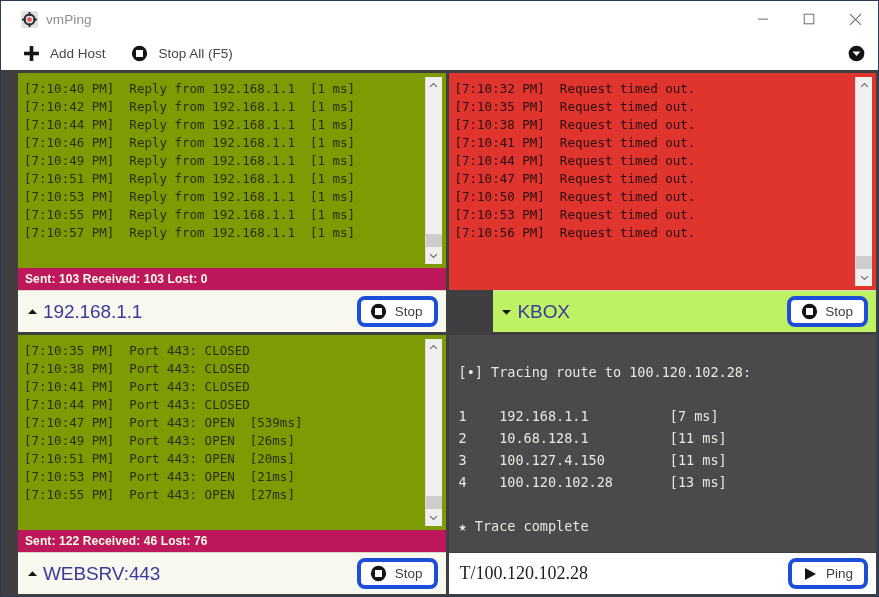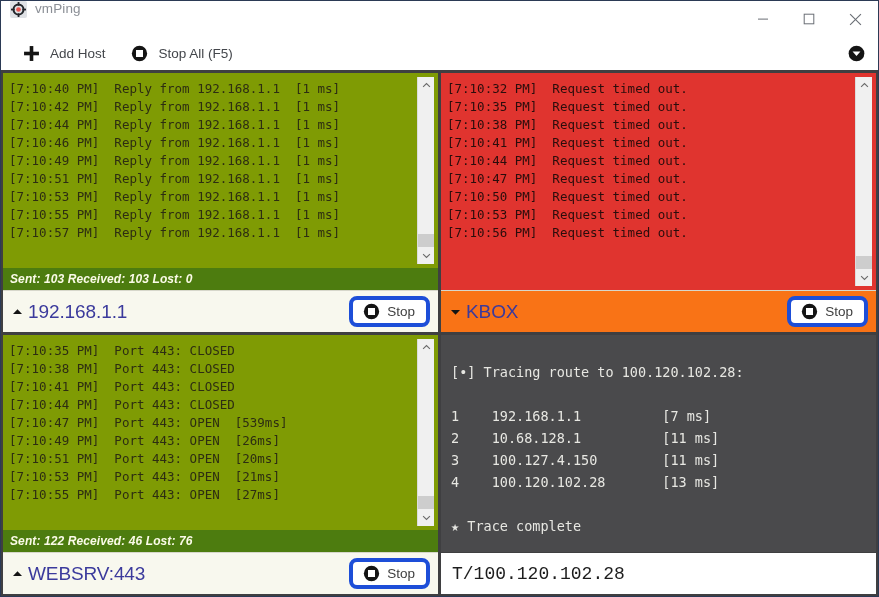--- a/index.html
+++ b/index.html
@@ -24,22 +24,22 @@
     flex-direction: column;
     overflow: hidden;
   }
 
   
   #title-bar {
     height: 36px;
     min-height: 36px;
     background: #ffffff;
     display: flex;
-    align-items: flex-start;
-    padding-left: 9px;
+    align-items: center;
+    padding-left: 20px;
     position: relative;
   }
   #app-icon {
     width: 17px; height: 17px;
     margin-right: 8px;
     position: relative;
     flex: 0 0 auto;
     background: #dfe1e5;
     border-radius: 2px;
     display: flex; align-items: center; justify-content: center;
@@ -105,21 +105,21 @@
   }
 
   
   #host-grid {
     flex: 1 1 auto;
     display: grid;
     grid-template-columns: 1fr 1fr;
     grid-template-rows: 1fr 1fr;
     background: #3f3f41;
     gap: 3px;
-    padding: 3px 2px 2px 2px;
+    padding: 3px 2px 2px 17px;
   }
 
   .host-panel {
     display: flex;
     flex-direction: column;
     overflow: hidden;
     background: #3f3f41;
     min-width: 0;
   }
 
@@ -138,28 +138,28 @@
     font-size: 12.5px;
     line-height: 18px;
     white-space: pre;
     overflow: hidden;
     min-width: 0;
   }
 
   
   .theme-up .panel-output { background: #7f9b04; }
   .theme-up .panel-log { color: #2d2d12; }
-  .theme-up .panel-status { background: #4d7c0f; color: #fbfbe8; font-style: italic; }
+  .theme-up .panel-status { background: #be185d; color: #fbfbe8; }
   .theme-up .panel-host { background: #f8f8ee; }
 
   
   .theme-down .panel-output { background: #e0342f; }
   .theme-down .panel-log { color: #2a0d0c; }
   .theme-down .panel-status { background: #d02b28; color: #fff4ea; }
-  .theme-down .panel-host { background: #f97316; }
+  .theme-down .panel-host { background: #bef264; margin-left: 44px; }
 
   
   .theme-dark .panel-output { background: #4a4a4c; align-items: center; }
   .theme-dark .panel-log { color: #e7e7e2; }
   .theme-dark .panel-host { background: #ffffff; }
 
   
   .fake-scrollbar {
     width: 17px;
     flex: 0 0 17px;
@@ -223,21 +223,21 @@
     white-space: nowrap;
     overflow: hidden;
     text-overflow: ellipsis;
     cursor: default;
     letter-spacing: -0.1px;
   }
   .host-input {
     flex: 1 1 auto;
     font-size: 18px;
     color: #1d1d1d;
-    font-family: Liberation Mono, monospace;
+    font-family: Liberation Serif, serif;
     border: none;
     outline: none;
     background: transparent;
     padding: 0 2px;
     min-width: 0;
     height: 28px;
   }
   .panel-btn {
     flex: 0 0 auto;
     height: 31px;
@@ -484,17 +484,25 @@
 
 1    192.168.1.1          [7 ms]
 2    10.68.128.1          [11 ms]
 3    100.127.4.150        [11 ms]
 4    100.120.102.28       [13 ms]
 
 ★ Trace complete</div>
       </div>
       <div class="panel-host" style="padding-left:9px;">
         <input class="host-input" type="text" value="T/100.120.102.28" style="">
+        <span class="panel-btn">
+          <span class="pb-icon">
+            <svg width="16" height="16" viewBox="0 0 16 16">
+              <path d="M3 2 L14 8 L3 14 Z" fill="#141414"></path>
+            </svg>
+          </span>
+          <span class="pb-label">Ping</span>
+        </span>
       </div>
     </div>
 
   </div>
 </div>
 
 </body></html>

